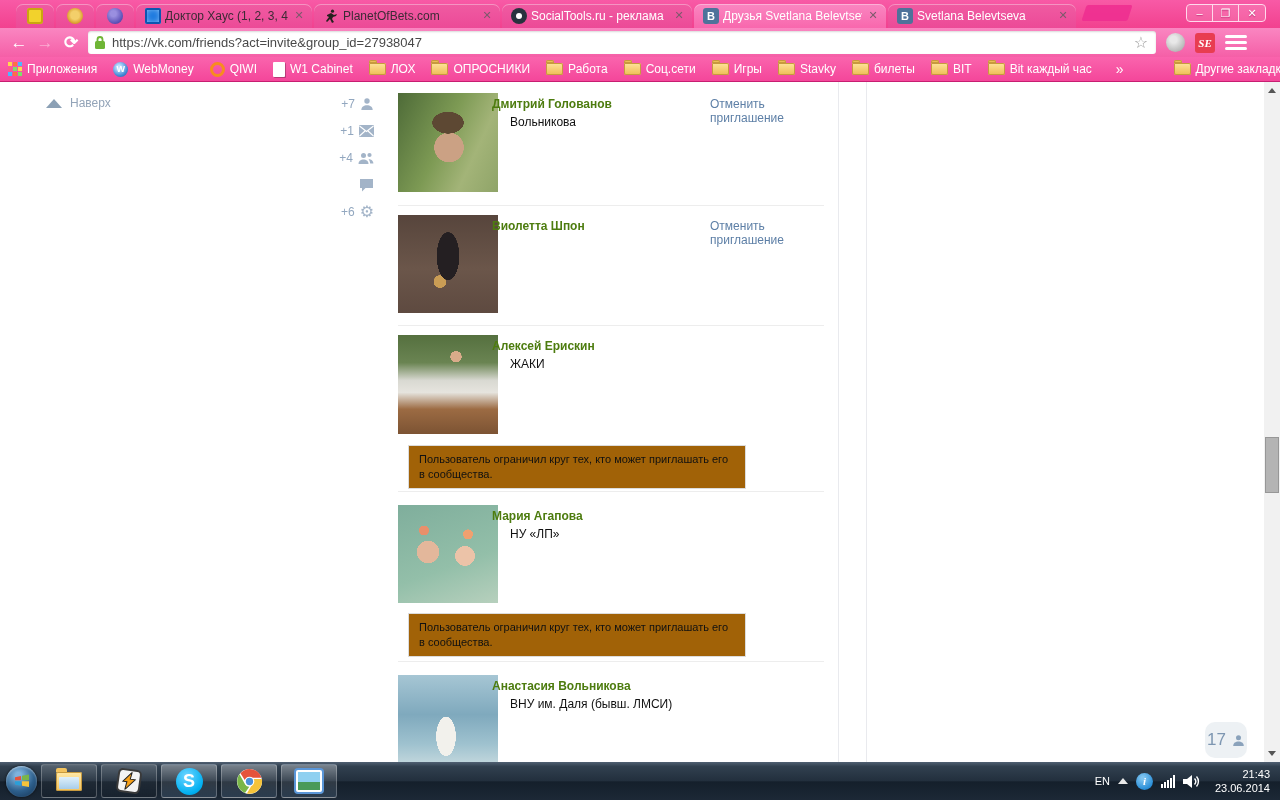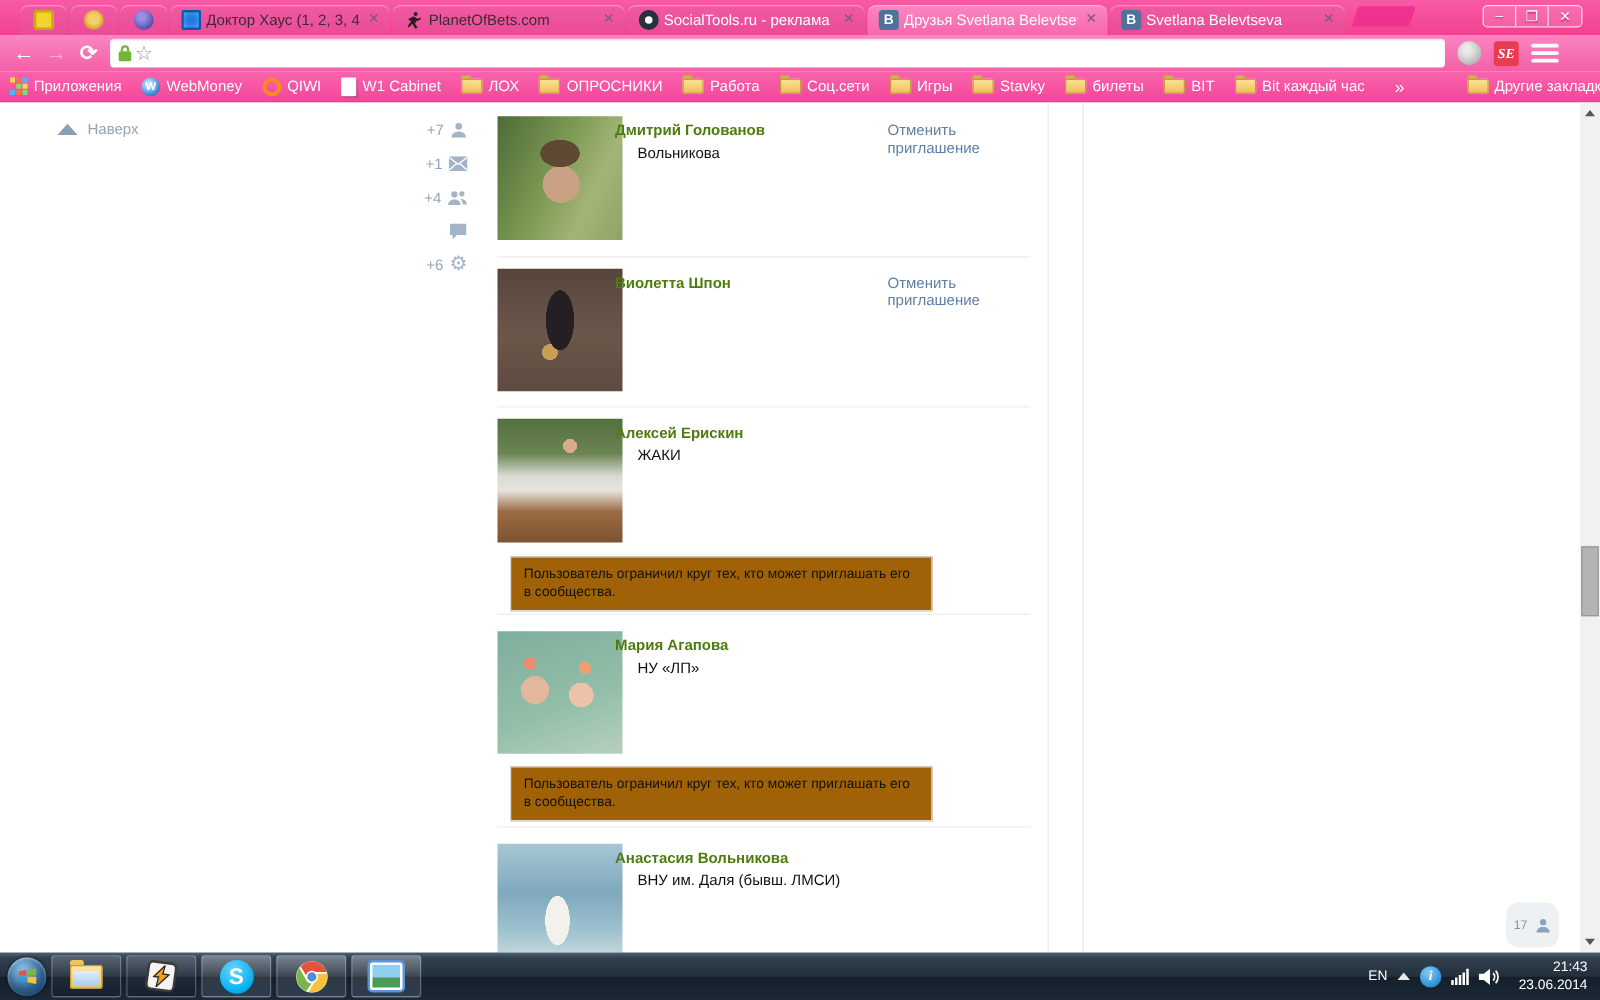--- a/index.html
+++ b/index.html
@@ -116,21 +116,21 @@
   .friend-name { position:absolute; left:492px; color:#4d7c0f; font-size:12px; font-weight:bold; }
   .friend-info { position:absolute; left:510px; color:#111; font-size:12px; }
   .friend-action { position:absolute; left:710px; width:92px; color:#5d7fa6; font-size:12px; line-height:14px; }
   .sep { position:absolute; left:398px; width:426px; height:1px; background:#ededed; }
   .notice { position:absolute; left:408px; width:338px; background:#a16207; border:1px solid #dcdcdc;
     padding:6px 10px; font-size:11px; color:#111; line-height:15px; }
   .vdiv { position:absolute; top:0; width:1px; height:680px; background:#e9eaee; }
 
   .online-badge { position:absolute; left:1205px; top:640px; width:42px; height:36px;
     background:#edf1f4; border-radius:10px; display:flex; align-items:center; justify-content:center;
-    gap:6px; color:#7d96b1; font-size:10px; }
+    gap:6px; color:#7d96b1; font-size:17px; }
 
   .scrollbar { position:absolute; left:1264px; top:0; width:16px; height:680px; background:#f1f1f1; }
   .sb-arrow { position:absolute; left:4px; width:0; height:0;
     border-left:4px solid transparent; border-right:4px solid transparent; }
   .sb-up { top:6px; border-bottom:5px solid #555; }
   .sb-down { bottom:6px; border-top:5px solid #555; }
   .sb-thumb { position:absolute; left:1px; top:355px; width:14px; height:56px; background:#b4b4b4;
     border:1px solid #979797; }
 
   
@@ -234,20 +234,21 @@
 
   <div class="toolbar">
     <div class="nav-btn" style="margin-left:6px;">←</div>
     <div class="nav-btn disabled">→</div>
     <div class="nav-btn">⟳</div>
     <div class="omnibox">
       <svg width="12" height="15" viewBox="0 0 12 15">
         <rect x="1" y="6" width="10" height="8" rx="1.5" fill="#6fb536"></rect>
         <path d="M3.5 6V4.5a2.5 2.5 0 0 1 5 0V6" fill="none" stroke="#6fb536" stroke-width="1.8"></path>
       </svg>
+      <span class="url-text">https://vk.com/friends?act=invite&amp;group_id=27938047</span>
       <span class="star">☆</span>
     </div>
     <div class="ext-area">
       <div class="ext-globe"></div>
       <div class="ext-se">SE</div>
       <div class="menu-btn">
           <span></span>
           <span></span>
           <span></span>
         </div>

